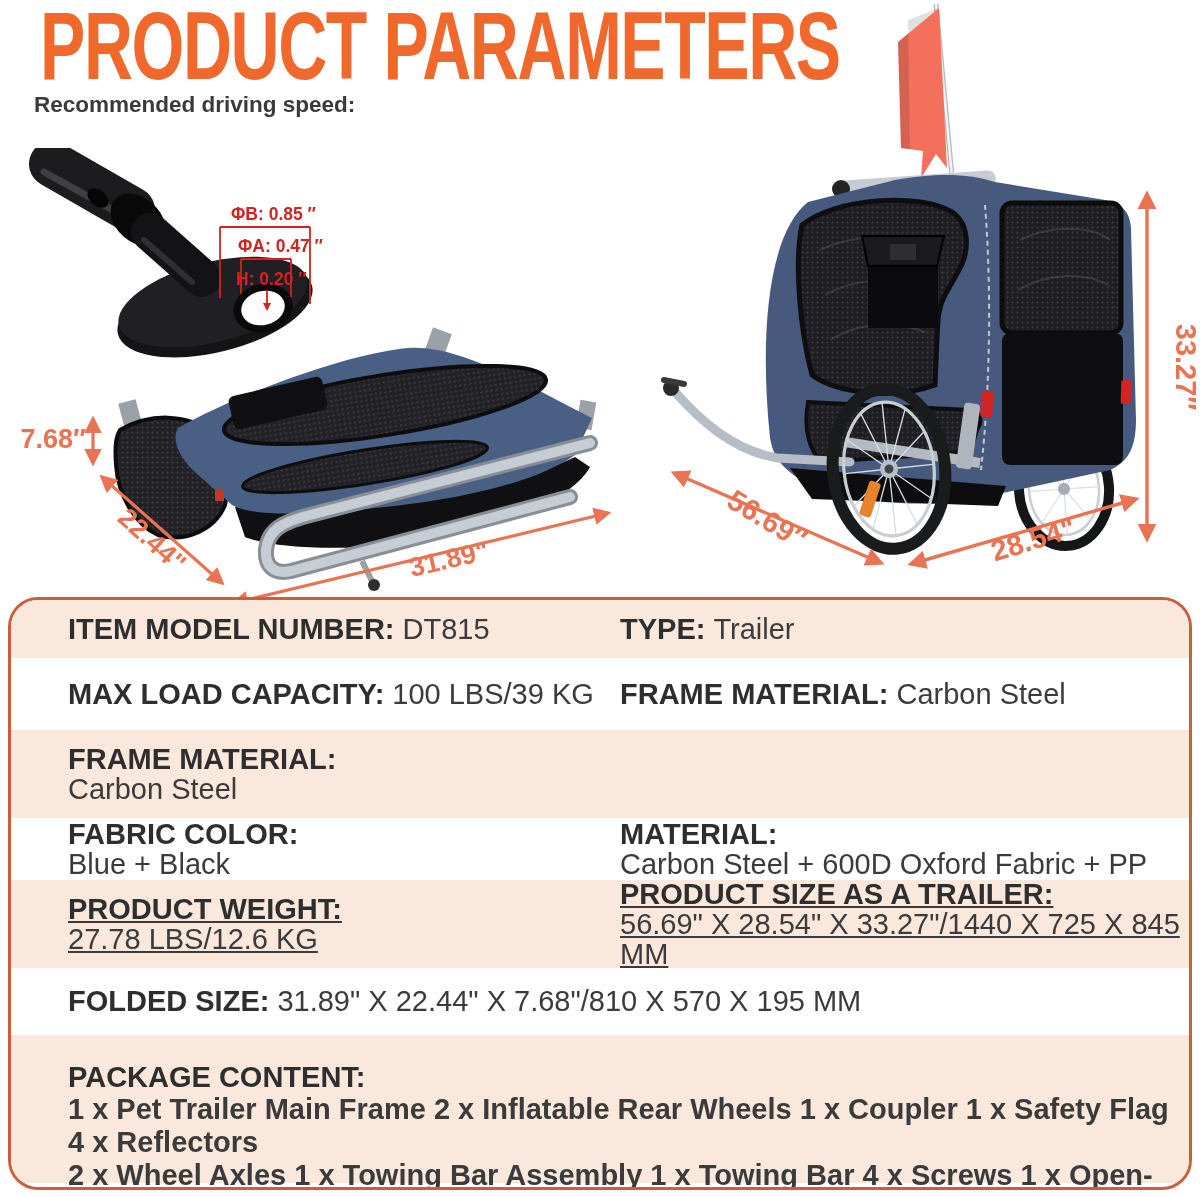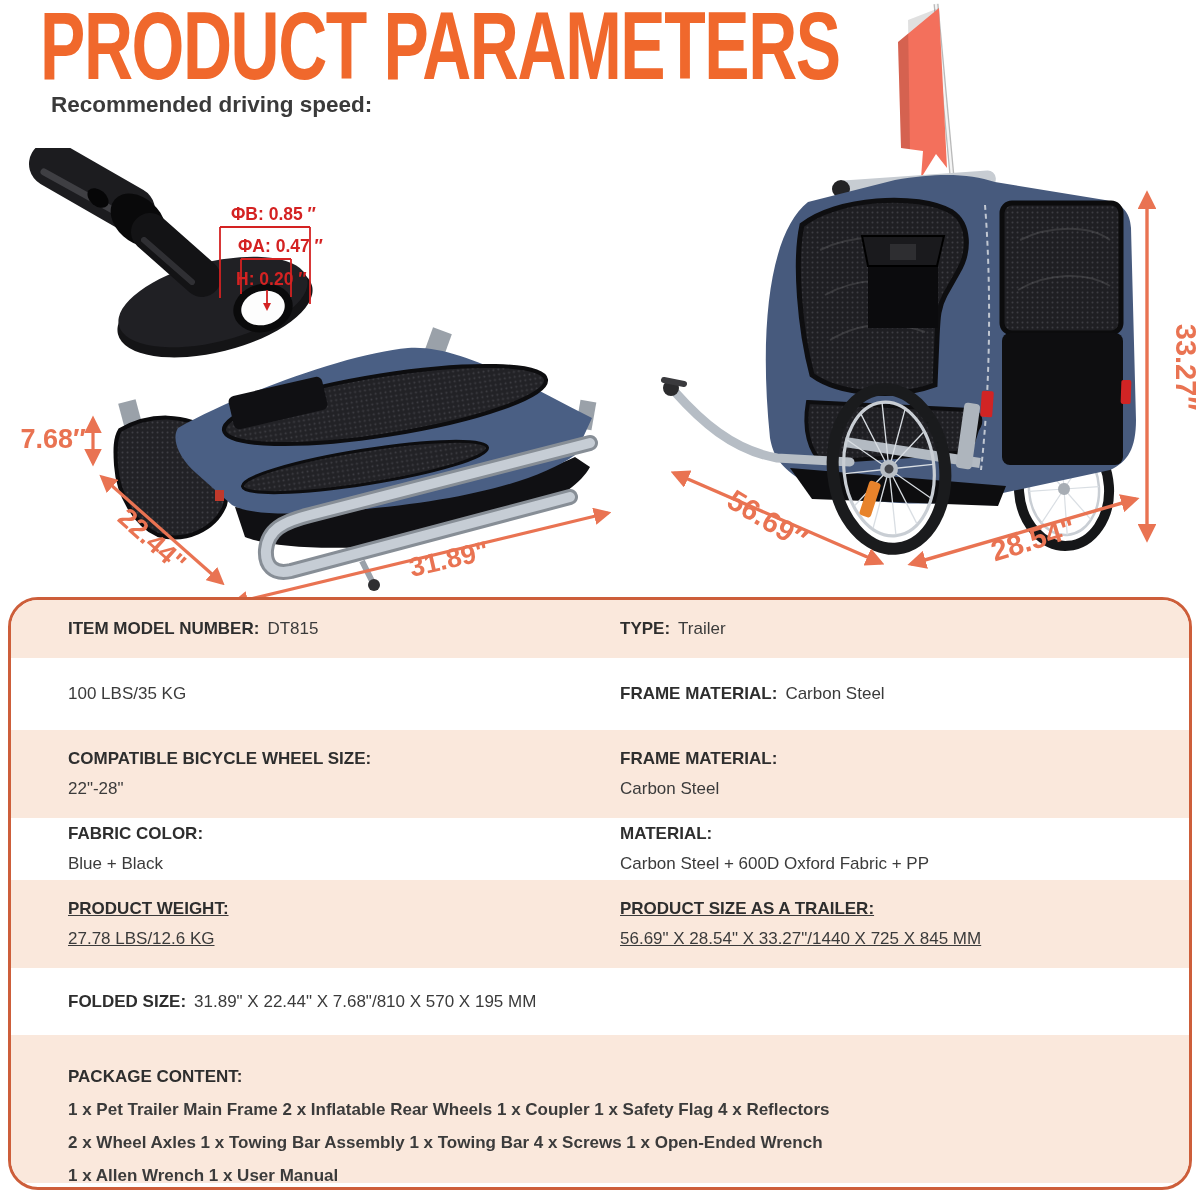--- a/index.html
+++ b/index.html
@@ -10,37 +10,37 @@
   .canvas{position:absolute;left:0;top:0;width:1200px;height:1197px;background:#ffffff;}
 
   
   .title{
     position:absolute;left:40px;top:0px;
     font-size:97px;font-weight:700;color:#F0682C;
     letter-spacing:-2px;line-height:92px;white-space:nowrap;
     transform:scaleX(0.70);transform-origin:left top;
   }
   .subtitle{
-    position:absolute;left:51px;top:90px;
+    position:absolute;left:34px;top:90px;
     font-size:22.5px;font-weight:700;color:#3a3a3a;line-height:29px;
   }
 
   
   .diagram{position:absolute;}
   #coupler-svg{left:10px;top:148px;}
   #folded-svg{left:10px;top:325px;}
   #trailer-svg{left:640px;top:0px;}
   svg text.dim-orange{fill:#E97352;font-weight:700;font-family:"Liberation Sans",sans-serif;}
   svg text.dim-red{fill:#D42222;font-weight:700;font-family:"Liberation Sans",sans-serif;}
 
   
   .spec{
     position:absolute;left:8px;top:597px;width:1178px;height:587px;
     background:#ffffff;border:3px solid #CD5E3A;border-radius:30px;overflow:hidden;
-    color:#3b3b3b;font-size:17px;
+    color:#3b3b3b;font-size:29px;
   }
   .row{display:flex;box-sizing:border-box;}
   .row.peach{background:#FAE8DC;}
   .row.white{background:#ffffff;}
   .lc{width:552px;box-sizing:border-box;padding-left:57px;}
   .rc{flex:1;box-sizing:border-box;padding-left:57px;}
   .row.inline{align-items:center;}
   .row.inline .lc,.row.inline .rc{display:flex;align-items:center;white-space:nowrap;}
   .row.stacked .lc,.row.stacked .rc{display:flex;flex-direction:column;justify-content:center;}
   .lbl{font-weight:700;color:#2e2e2e;}
@@ -244,33 +244,30 @@
         <span class="val">DT815</span>
       </div>
       <div class="rc">
         <span class="lbl">TYPE:</span>
         <span class="val">Trailer</span>
       </div>
     </div>
 
     <div class="row r2 white inline">
       <div class="lc">
-        <span class="val">100 LBS/35 KG</span>
+        <span class="lbl">MAX LOAD CAPACITY:</span>
+        <span class="val">100 LBS/39 KG</span>
       </div>
       <div class="rc">
         <span class="lbl">FRAME MATERIAL:</span>
         <span class="val">Carbon Steel</span>
       </div>
     </div>
 
     <div class="row r3 peach stacked">
-      <div class="lc">
-        <span class="lbl">COMPATIBLE BICYCLE WHEEL SIZE:</span>
-        <span class="val">22"-28"</span>
-      </div>
       <div class="rc">
         <span class="lbl">FRAME MATERIAL:</span>
         <span class="val">Carbon Steel</span>
       </div>
     </div>
 
     <div class="row r4 white stacked">
       <div class="lc">
         <span class="lbl">FABRIC COLOR:</span>
         <span class="val">Blue + Black</span>

